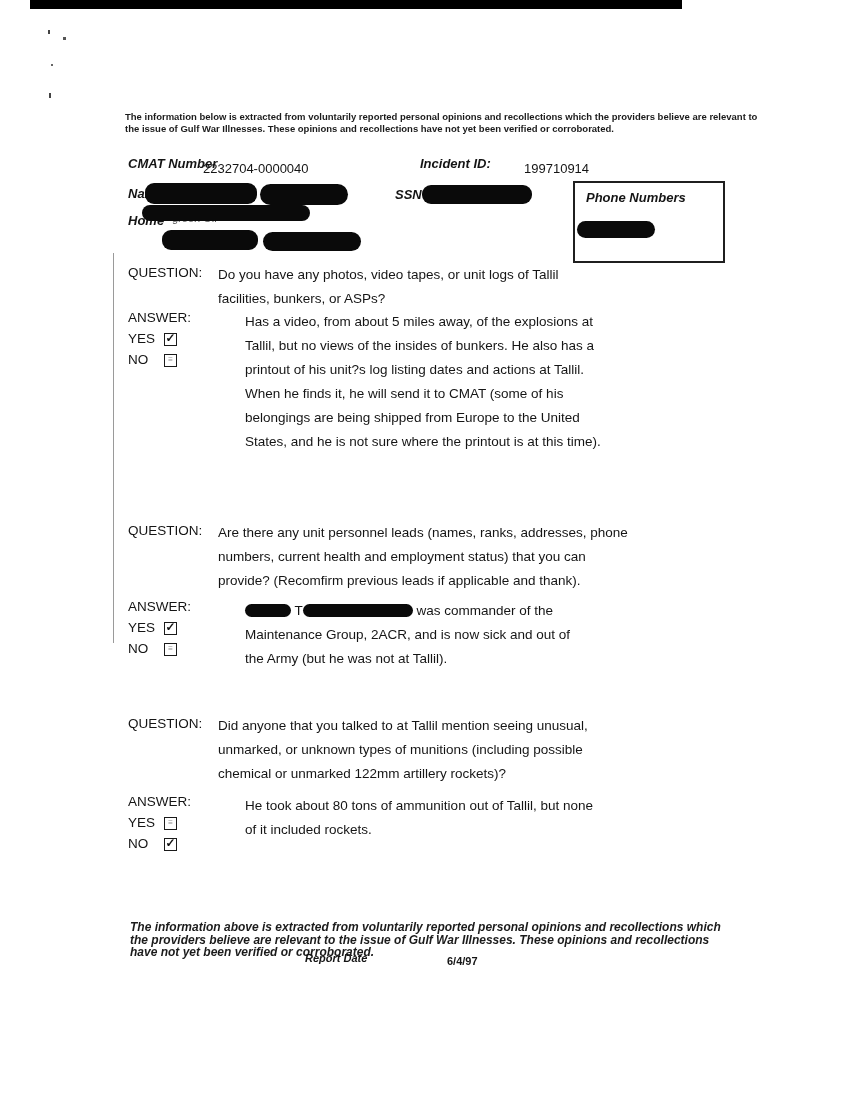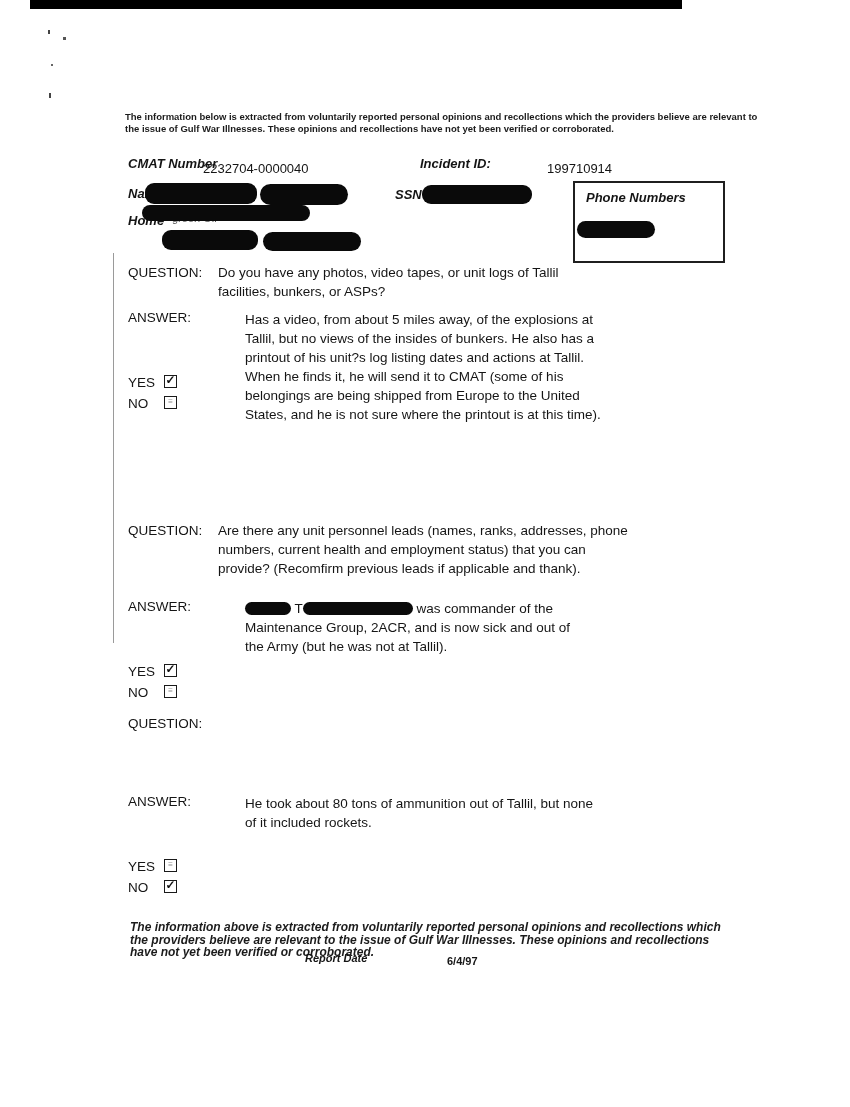--- a/index.html
+++ b/index.html
@@ -27,21 +27,21 @@
   .ftr-disc{left:130px;top:921px;width:600px;font-size:12px;font-weight:700;font-style:italic;line-height:12.5px;color:#1b1b1b;}
   .report-date-label{left:305px;top:952px;font-size:11px;font-weight:700;font-style:italic;}
   .report-date-value{left:447px;top:955px;font-size:11px;font-weight:700;}
 
   
   .lbl{font-size:13px;font-weight:700;font-style:italic;}
   .val{font-size:13px;}
   .cmat-label{left:128px;top:156px;}
   .cmat-value{left:203px;top:161px;}
   .incident-label{left:420px;top:156px;}
-  .incident-value{left:524px;top:161px;margin-left:23px;}
+  .incident-value{left:524px;top:161px;}
   .name-label{left:128px;top:186px;}
   .ssn-label{left:395px;top:187px;}
   .home-label{left:128px;top:213px;}
   .home-fragment{left:172px;top:212px;font-size:11px;color:#555;z-index:1;}
 
   
   .redact{background:#0a0a0a;border-radius:9px;z-index:2;}
   .name-blob-1{left:145px;top:183px;width:112px;height:21px;}
   .name-blob-2{left:260px;top:184px;width:88px;height:21px;border-radius:11px;}
   .ssn-blob{left:422px;top:185px;width:110px;height:19px;}
@@ -52,21 +52,21 @@
   .redact-inline{display:inline-block;background:#0a0a0a;border-radius:7px;height:13px;vertical-align:middle;margin-bottom:2px;}
   .w46{width:46px;}
   .w110{width:110px;}
 
   
   .phone-box{left:573px;top:181px;width:148px;height:78px;border:2px solid #1f1f1f;}
   .phone-label{left:586px;top:190px;}
 
   
   .qlabel,.alabel{font-size:13.5px;}
-  .q-text,.a-text{font-size:13.5px;line-height:19px;}
+  .q-text,.a-text{font-size:13.5px;line-height:24px;}
   .q1-label{left:128px;top:265px;}
   .q1-text{left:218px;top:263px;width:395px;}
   .a1-label{left:128px;top:310px;}
   .a1-text{left:245px;top:310px;width:365px;}
   .yes1{left:128px;top:331px;}
   .no1{left:128px;top:352px;}
 
   .q2-label{left:128px;top:523px;}
   .q2-text{left:218px;top:521px;width:420px;}
   .a2-label{left:128px;top:599px;}
@@ -75,21 +75,21 @@
   .no2{left:128px;top:641px;}
 
   .q3-label{left:128px;top:716px;}
   .q3-text{left:218px;top:714px;width:385px;}
   .a3-label{left:128px;top:794px;}
   .a3-text{left:245px;top:794px;width:350px;}
   .yes3{left:128px;top:815px;}
   .no3{left:128px;top:836px;}
 
   
-  .ans-row{display:flex;align-items:flex-start;font-size:13.5px;margin-top:44px;}
+  .ans-row{display:flex;align-items:flex-end;font-size:13.5px;}
   .ans-row .yn{display:inline-block;width:36px;}
   .cb{
     display:inline-block;width:11px;height:11px;
     border:1px solid #1a1a1a;position:relative;
   }
   .cb .mark{position:absolute;left:0;top:-3px;width:11px;text-align:center;}
   .mark.dark{color:#101010;font-size:12px;font-weight:700;}
   .mark.faint{color:#8d8d8d;font-size:8px;top:0;}
 </style>
 </head>
@@ -159,20 +159,21 @@
         <span class="mark faint">≡</span>
       </span>
   </div>
   <div class="abs a-text a2-text">
     <span class="redact-inline w46"></span>
     <span>T</span><span class="redact-inline w110"></span>
     <span>was commander of the Maintenance Group, 2ACR, and is now sick and out of the Army (but he was not at Tallil).</span>
   </div>
 
   <span class="abs qlabel q3-label">QUESTION:</span>
+  <div class="abs q-text q3-text">Did anyone that you talked to at Tallil mention seeing unusual, unmarked, or unknown types of munitions (including possible chemical or unmarked 122mm artillery rockets)?</div>
   <span class="abs alabel a3-label">ANSWER:</span>
   <div class="abs ans-row yes3">
     <span class="yn">YES</span>
     <span class="cb">
         <span class="mark faint">≡</span>
       </span>
   </div>
   <div class="abs ans-row no3">
     <span class="yn">NO</span>
     <span class="cb">

